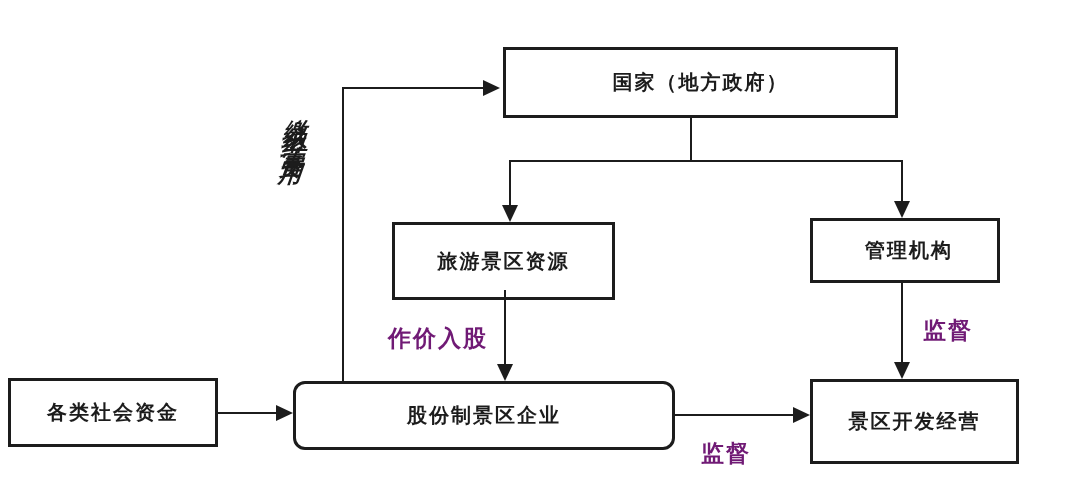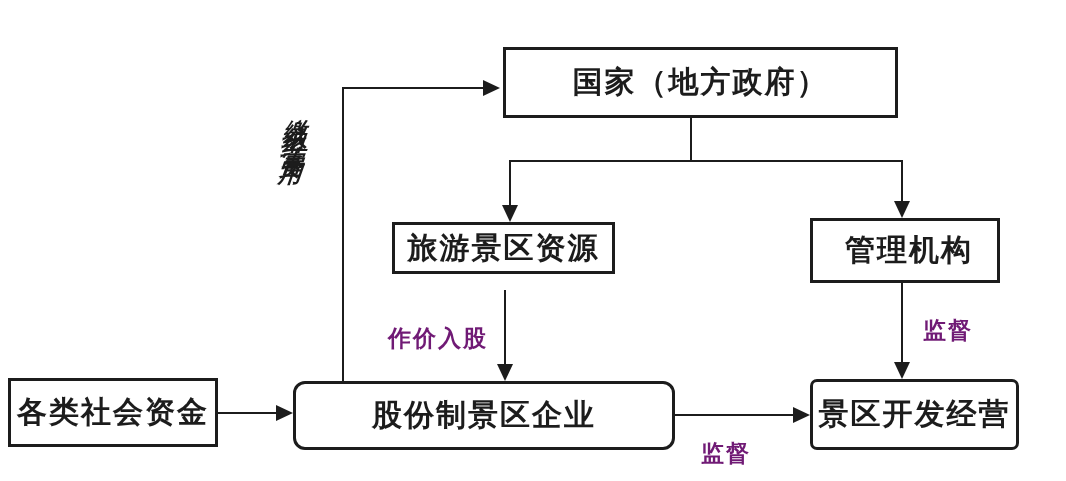--- a/index.html
+++ b/index.html
@@ -16,21 +16,21 @@
     overflow: hidden;
   }
   .node {
     position: absolute;
     border: 3px solid #1c1c1c;
     background: #ffffff;
     display: flex;
     align-items: center;
     justify-content: center;
     font-weight: bold;
-    font-size: 30px;
+    font-size: 20px;
     color: #1c1c1c;
     letter-spacing: 2px;
     box-sizing: border-box;
     white-space: nowrap;
   }
   .hl {
     position: absolute;
     height: 2px;
     background: #1c1c1c;
   }
@@ -75,37 +75,37 @@
 </style>
 </head>
 <body>
 
 <div class="canvas">
 
   <div class="node" style="left:503px; top:47px; width:395px; height:71px;">
     <span>国家（地方政府）</span>
   </div>
 
-  <div class="node" style="left:392px; top:222px; width:223px; height:52px;">
+  <div class="node" style="left:392px; top:222px; width:223px; height:78px;">
     <span>旅游景区资源</span>
   </div>
 
   <div class="node" style="left:810px; top:218px; width:190px; height:65px;padding-left:8px;">
     <span>管理机构</span>
   </div>
 
   <div class="node" style="left:8px; top:378px; width:210px; height:69px;text-align:right;">
     <span>各类社会资金</span>
   </div>
 
   <div class="node" style="left:293px; top:381px; width:382px; height:69px;border-radius:12px;">
     <span>股份制景区企业</span>
   </div>
 
-  <div class="node" style="left:810px; top:379px; width:209px; height:71px;border-radius:7px;">
+  <div class="node" style="left:810px; top:379px; width:209px; height:85px;">
     <span>景区开发经营</span>
   </div>
 
   <div class="vl" style="left:690px; top:118px; height:42px;"></div>
   <div class="hl" style="left:509px; top:160px; width:393px;"></div>
   <div class="vl" style="left:509px; top:160px; height:48px;"></div>
   <div class="ah-down" style="left:502px; top:205px;"></div>
   <div class="vl" style="left:901px; top:160px; height:44px;"></div>
   <div class="ah-down" style="left:894px; top:201px;"></div>
 

